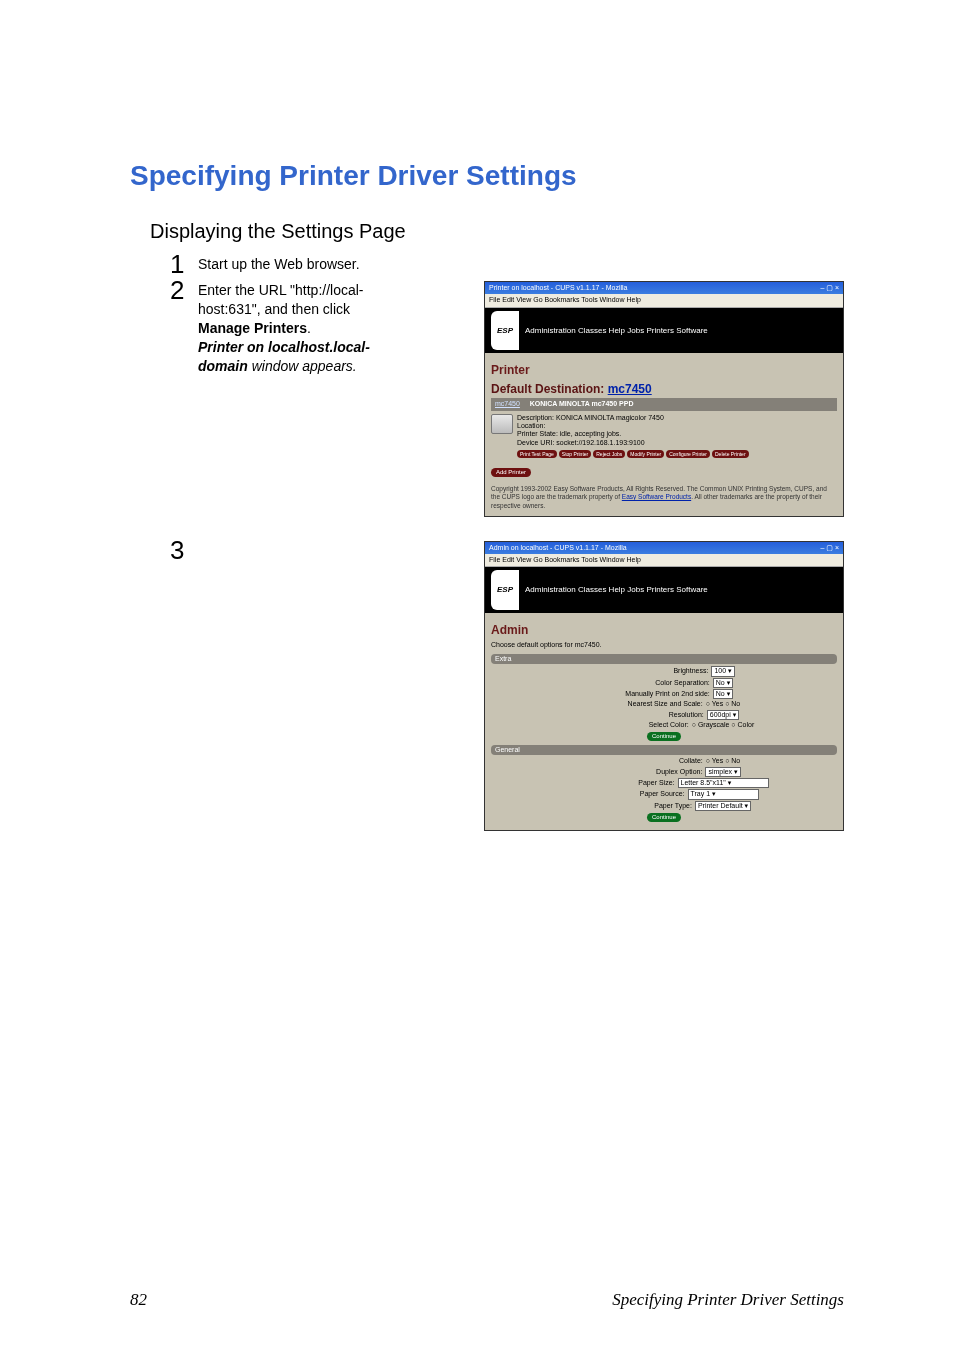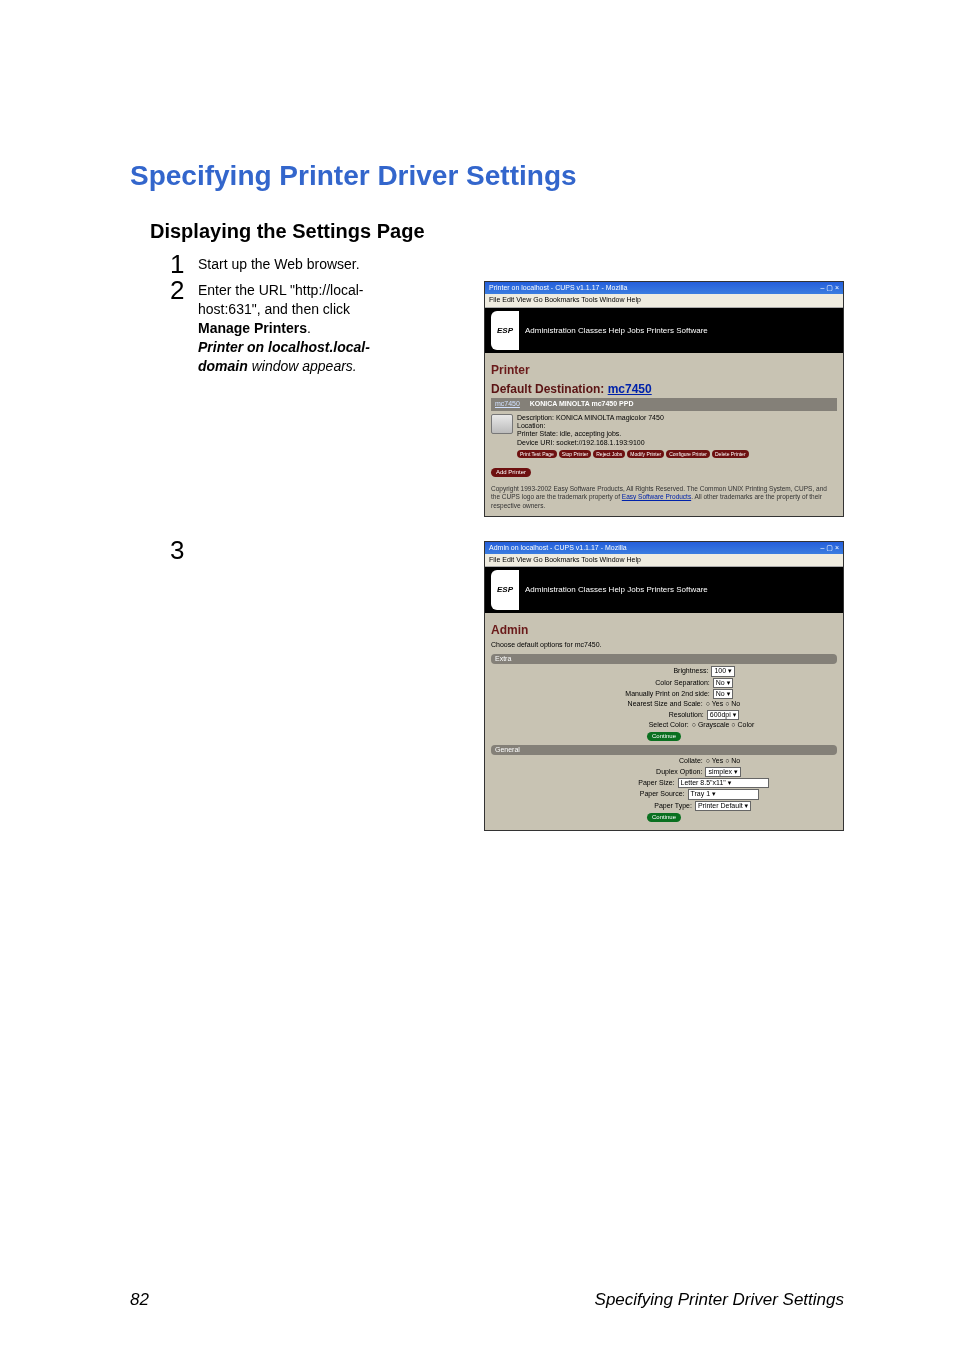--- a/index.html
+++ b/index.html
@@ -19,21 +19,21 @@
   }
   h1.title {
     color: #3366cc;
     font-size: 28px;
     font-weight: bold;
     margin: 0 0 28px 0;
   }
   h2.subtitle {
     color: #000;
     font-size: 20px;
-    font-weight: bold;
+    font-weight: normal;
     margin: 0 0 12px 20px;
   }
   .steps {
     margin-left: 40px;
   }
   .step {
     display: flex;
     align-items: flex-start;
     margin-bottom: 4px;
   }
@@ -209,20 +209,21 @@
   .footer {
     position: absolute;
     bottom: 60px;
     left: 130px;
     right: 110px;
     display: flex;
     justify-content: space-between;
     align-items: flex-end;
     font-style: italic;
     font-size: 17px;
+    font-family: Liberation Serif, serif;
   }
   .page-num {
     font-style: italic;
   }
 </style>
 </head>
 <body>
 
 <div class="page">
 

